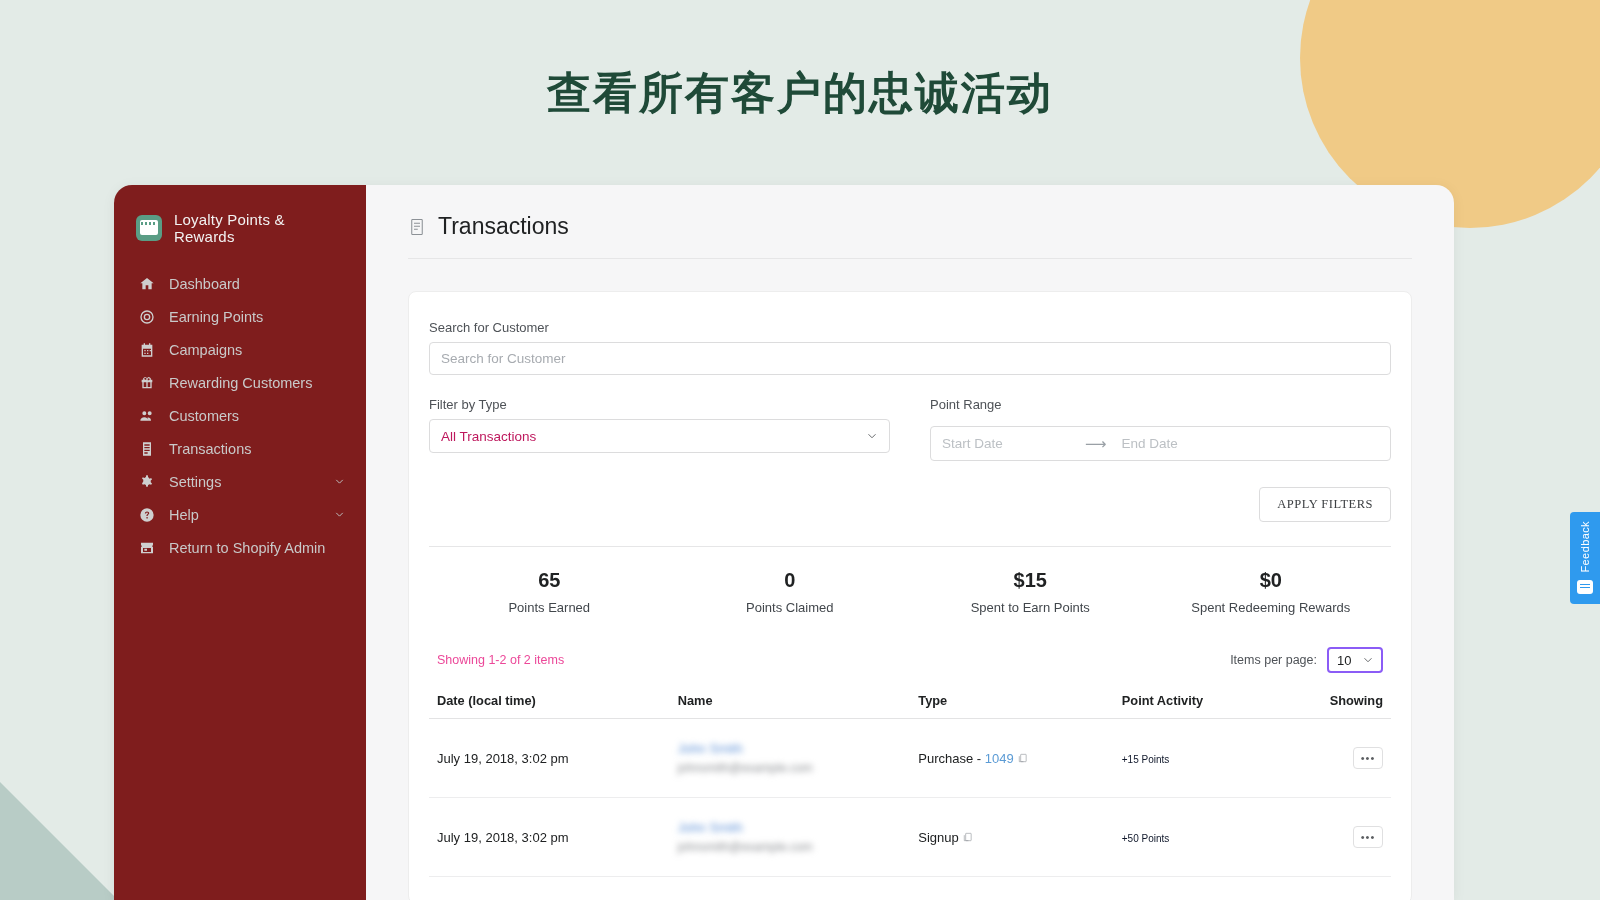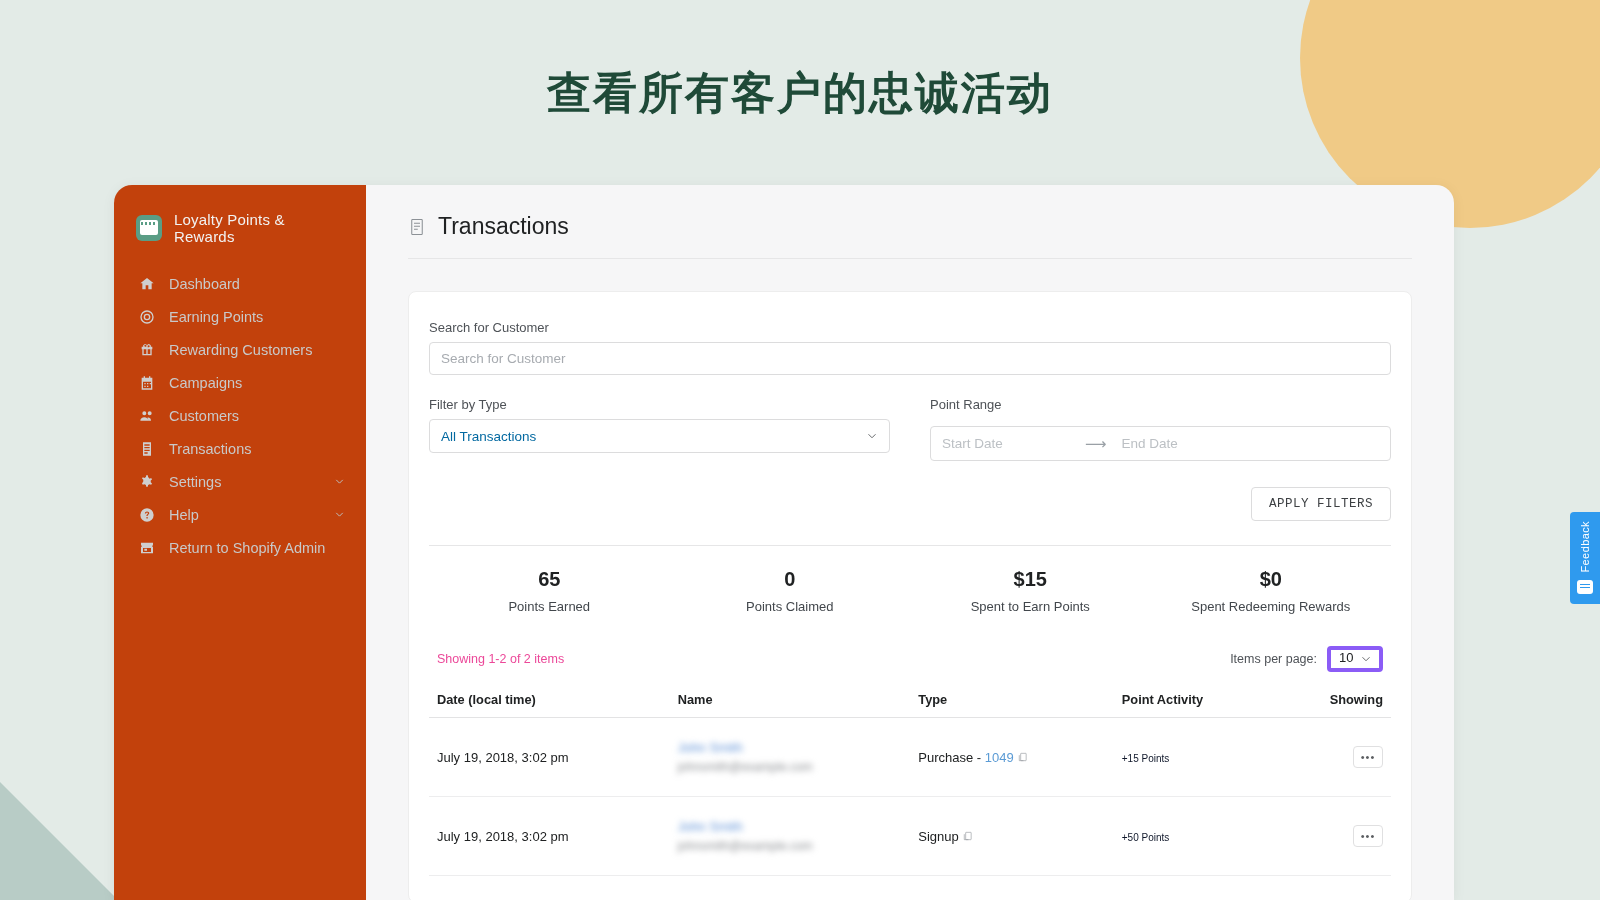--- a/index.html
+++ b/index.html
@@ -40,21 +40,21 @@
     width: 1340px; height: 715px;
     display: flex; z-index: 3;
     border-radius: 18px 18px 0 0;
     overflow: hidden;
     box-shadow: 0 2px 14px rgba(0,0,0,.06);
   }
 
   
   .sidebar {
     width: 252px; flex: 0 0 252px;
-    background: #c2410c; color: #e4e4e4;
+    background: #7f1d1d; color: #e4e4e4;
     padding: 16px 0 0 0;
   }
   .brand { display: flex; align-items: center; gap: 12px; padding: 10px 18px 22px 22px; }
   .brand-logo {
     width: 26px; height: 26px; border-radius: 6px;
     background: #5a9d85; position: relative; flex: 0 0 26px;
   }
   .brand-logo::before {
     content: ""; position: absolute; left: 4px; top: 5px;
     width: 18px; height: 15px; background: #ffffff; border-radius: 2px;
@@ -106,21 +106,21 @@
     background: #fff; font-size: 13.5px; color: #202223; padding: 0 11px;
     font-family: "Liberation Sans", sans-serif;
   }
   .txt-input::placeholder { color: #a7abb0; }
 
   .filter-row { display: flex; gap: 40px; margin-top: 22px; }
   .filter-col { flex: 1 1 0; }
   .select-wrap { position: relative; }
   .select-box {
     width: 100%; height: 34px; border: 1px solid #dcdcdd; border-radius: 4px;
-    background: #fff; font-size: 13.5px; color: #0369a1;
+    background: #fff; font-size: 13.5px; color: #be185d;
     display: flex; align-items: center; padding: 12px 11px;
   }
   .select-chev {
     position: absolute; right: 11px; top: 50%; transform: translateY(-50%);
     width: 14px; height: 14px; color: #5c5f62; pointer-events: none;
   }
   .select-chev svg { width: 14px; height: 14px; stroke: currentColor; fill: none; stroke-width: 1.6; }
 
   .daterange {
     display: flex; align-items: center; height: 35px;
@@ -131,39 +131,39 @@
     background: transparent; color: #202223; width: 150px;
     font-family: "Liberation Sans", sans-serif;
   }
   .date-in::placeholder { color: #bcc0c4; }
   .date-arrow { color: #9aa0a6; font-size: 15px; padding: 0 4px; }
 
   .apply-row { display: flex; justify-content: flex-end; margin-top: 26px; }
   .apply-btn {
     border: 1px solid #dcdcdd; background: #fff; border-radius: 4px;
     padding: 9px 17px; font-size: 12.5px; letter-spacing: .5px;
-    color: #3d4043; cursor: pointer; font-family: Liberation Mono, monospace;
+    color: #3d4043; cursor: pointer; font-family: Liberation Serif, serif;
   }
 
   .stats-rule { height: 1px; background: #e6e6e7; margin-top: 24px; }
   .stats { display: flex; padding: 22px 0 4px 0; }
   .stat { flex: 1 1 0; text-align: center; }
   .stat-value { font-size: 20px; font-weight: 700; color: #202223; }
   .stat-label { font-size: 13px; color: #42474c; margin-top: 8px; }
 
   .table-meta {
     display: flex; align-items: center; justify-content: space-between;
     margin-top: 28px; padding: 0 8px;
   }
   .showing { font-size: 12.5px; color: #ec4899; }
   .ipp { display: flex; align-items: center; gap: 10px; font-size: 12.5px; color: #4e5257; }
   .ipp-select {
-    position: relative; border: 4px solid #8b5cf6; border-radius: 4px;
+    position: relative; border: 2px solid #8b5cf6; border-radius: 4px;
     background: #fff; height: 26px; width: 56px;
-    display: flex; align-items: flex-start; padding: 0 8px; font-size: 13px; color: #202223;
+    display: flex; align-items: center; padding: 0 8px; font-size: 13px; color: #202223;
   }
   .ipp-select .select-chev { right: 6px; }
 
   table { width: 100%; border-collapse: collapse; margin-top: 10px; }
   th {
     text-align: left; font-size: 12.8px; font-weight: 700; color: #202223;
     padding: 10px 8px; border-bottom: 1px solid #e3e3e4;
   }
   th.right { text-align: right; }
   td {
@@ -235,32 +235,32 @@
       <span class="ico">
           <svg viewBox="0 0 24 24">
             <path d="M12 2a10 10 0 1 0 0 20 10 10 0 0 0 0-20zm0 2a8 8 0 1 1 0 16 8 8 0 0 1 0-16zm0 3a5 5 0 1 0 0 10 5 5 0 0 0 0-10zm0 2a3 3 0 1 1 0 6 3 3 0 0 1 0-6z"></path>
           </svg>
         </span>
       <span class="nav-label">Earning Points</span>
     </div>
     <div class="nav-item">
       <span class="ico">
           <svg viewBox="0 0 24 24">
+            <path d="M7 2v2H4v18h16V4h-3V2h-2v2H9V2zm11 8v10H6V10zM8 12v2h2v-2zm4 0v2h2v-2zm4 0v2h2v-2zM8 16v2h2v-2zm4 0v2h2v-2z"></path>
+          </svg>
+        </span>
+      <span class="nav-label">Campaigns</span>
+    </div>
+    <div class="nav-item">
+      <span class="ico">
+          <svg viewBox="0 0 24 24">
             <path d="M20 7h-2.2a3 3 0 0 0-5.8-1.6A3 3 0 0 0 6.2 7H4v4h1v9h14v-9h1zm-7 0V6.5a1.5 1.5 0 1 1 1.5 1.5H13zm-3.5 0A1.5 1.5 0 1 1 11 5.5V7H9.5zM11 18H7v-7h4zm6 0h-4v-7h4z"></path>
           </svg>
         </span>
       <span class="nav-label">Rewarding Customers</span>
-    </div>
-    <div class="nav-item">
-      <span class="ico">
-          <svg viewBox="0 0 24 24">
-            <path d="M7 2v2H4v18h16V4h-3V2h-2v2H9V2zm11 8v10H6V10zM8 12v2h2v-2zm4 0v2h2v-2zm4 0v2h2v-2zM8 16v2h2v-2zm4 0v2h2v-2z"></path>
-          </svg>
-        </span>
-      <span class="nav-label">Campaigns</span>
     </div>
     <div class="nav-item">
       <span class="ico">
           <svg viewBox="0 0 24 24">
             <path d="M8 11a3 3 0 1 0 0-6 3 3 0 0 0 0 6zm8 0a3 3 0 1 0 0-6 3 3 0 0 0 0 6zM2 19c0-3 2.7-5 6-5s6 2 6 5zm12.5-4.6c2.1.6 3.5 2.3 3.5 4.6h-4c0-1.8-.6-3.4-1.6-4.5z"></path>
           </svg>
         </span>
       <span class="nav-label">Customers</span>
     </div>
     <div class="nav-item">

